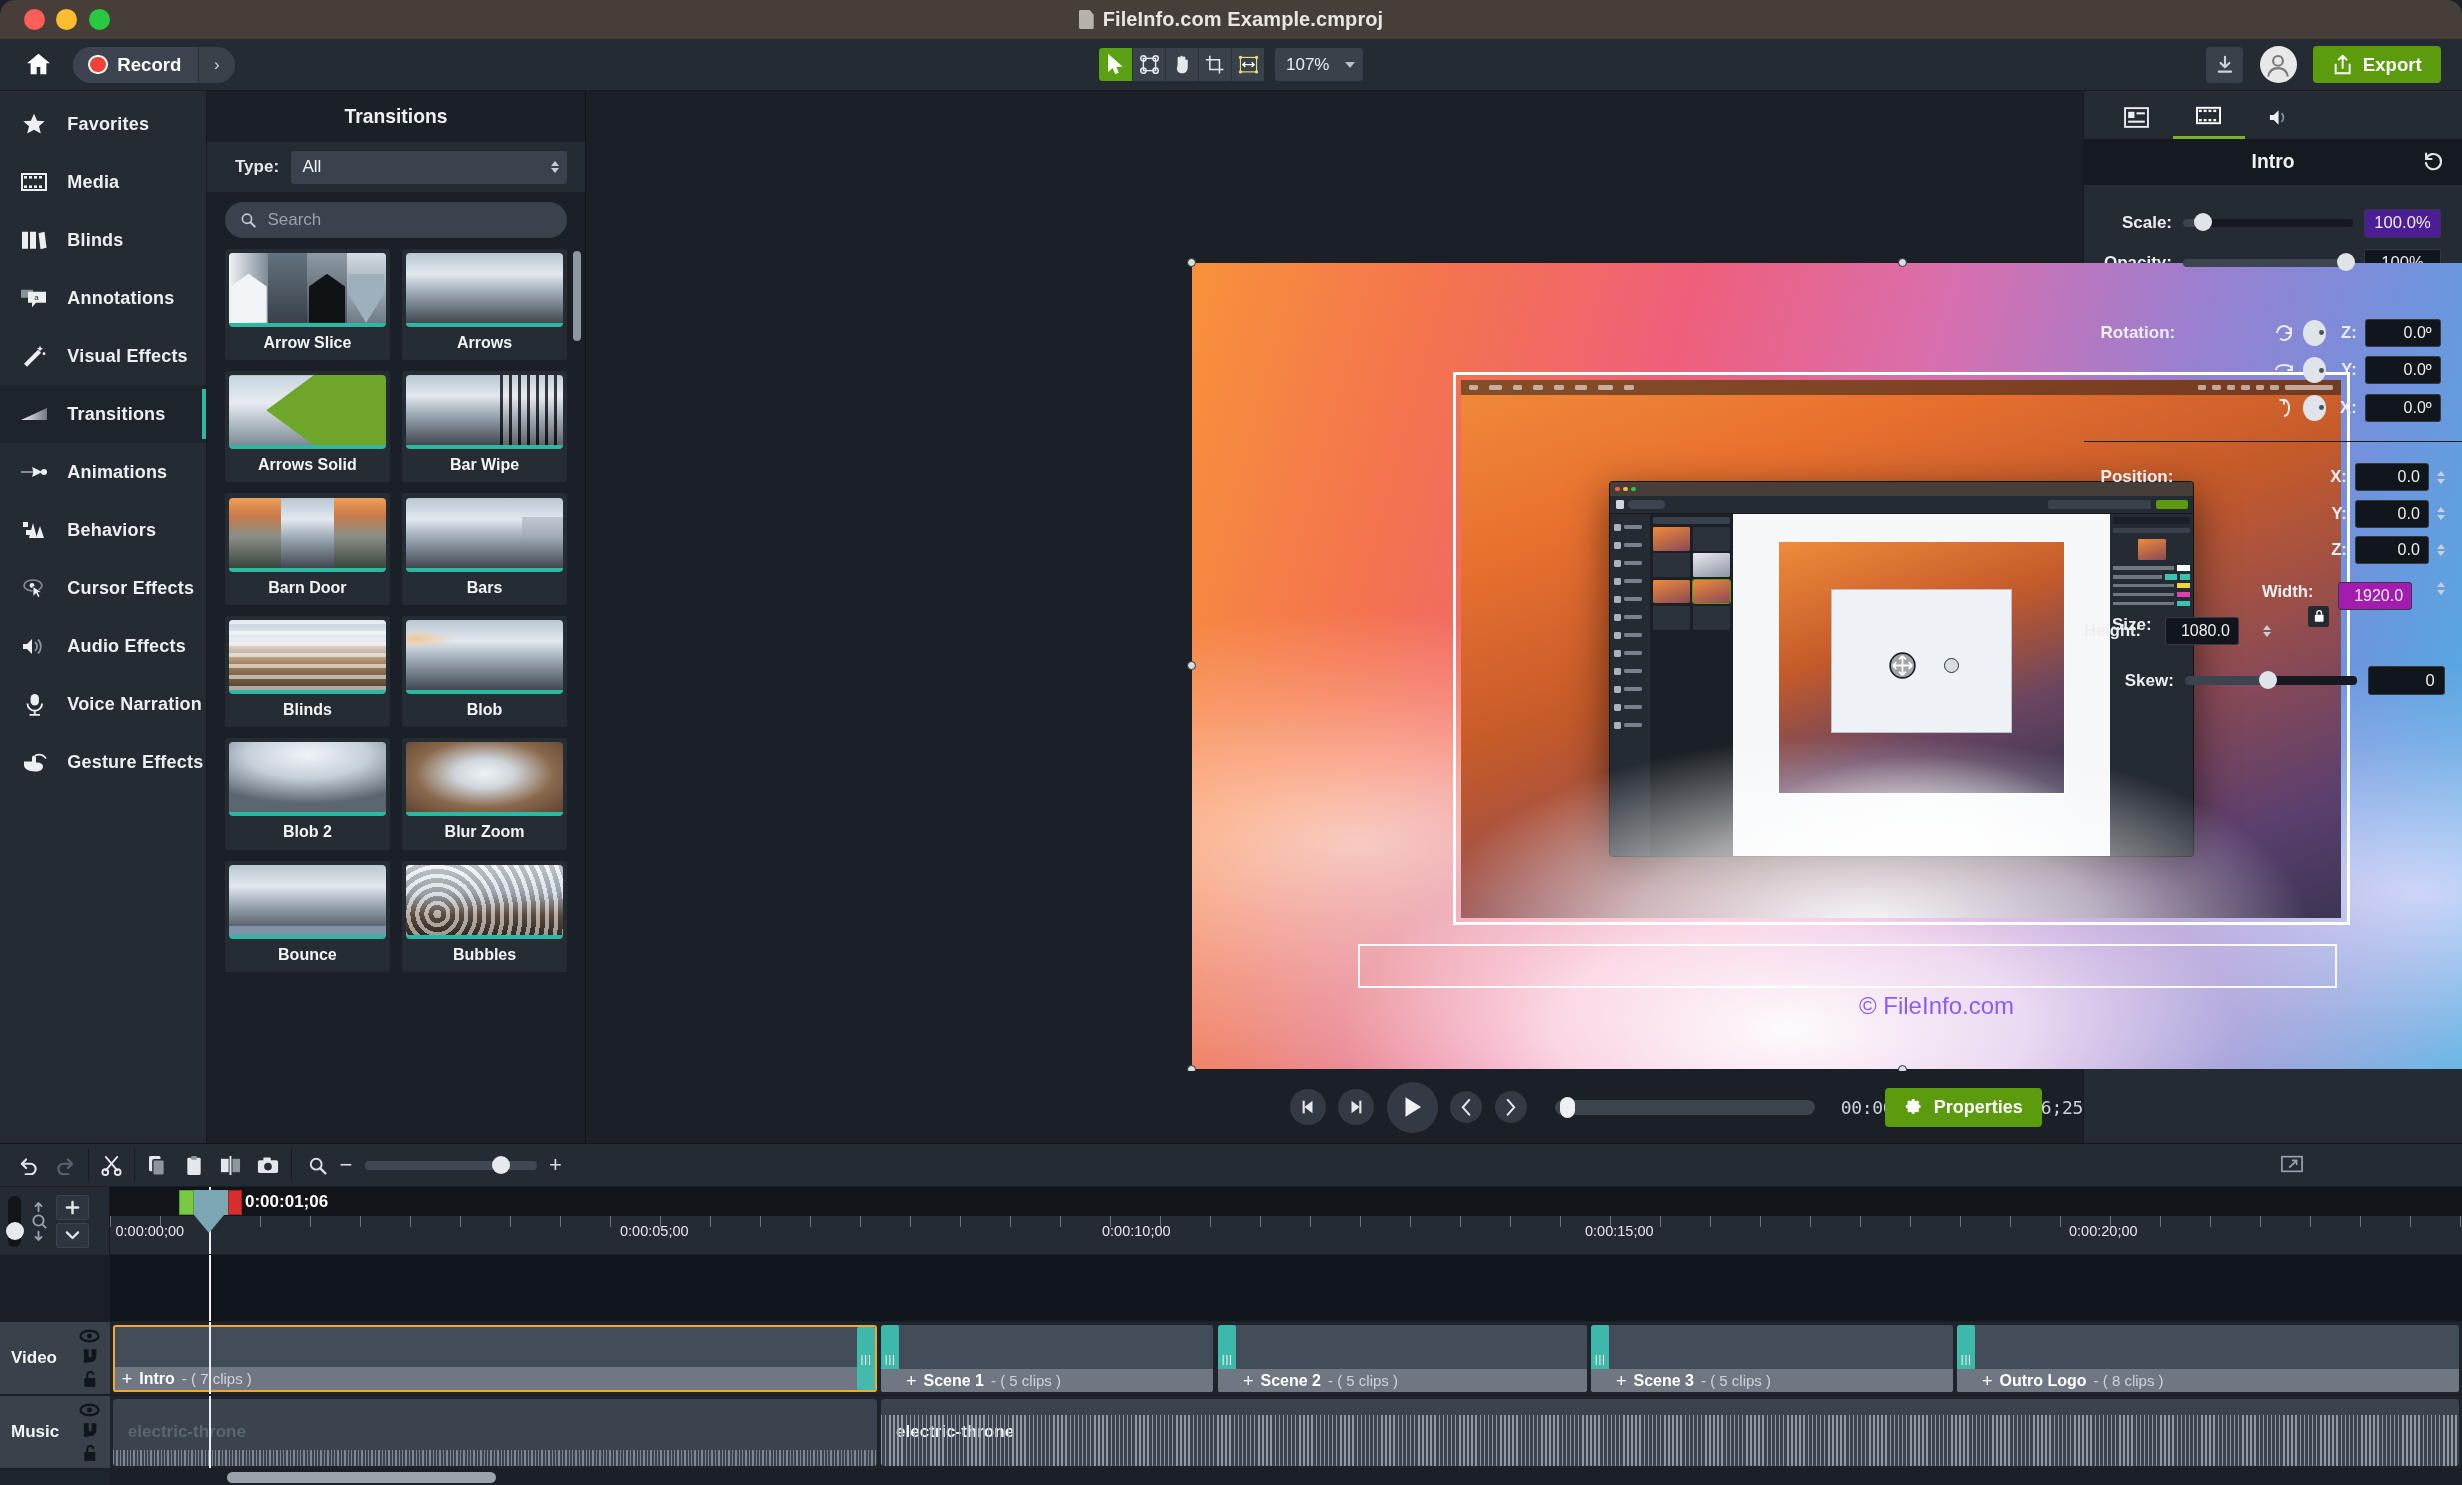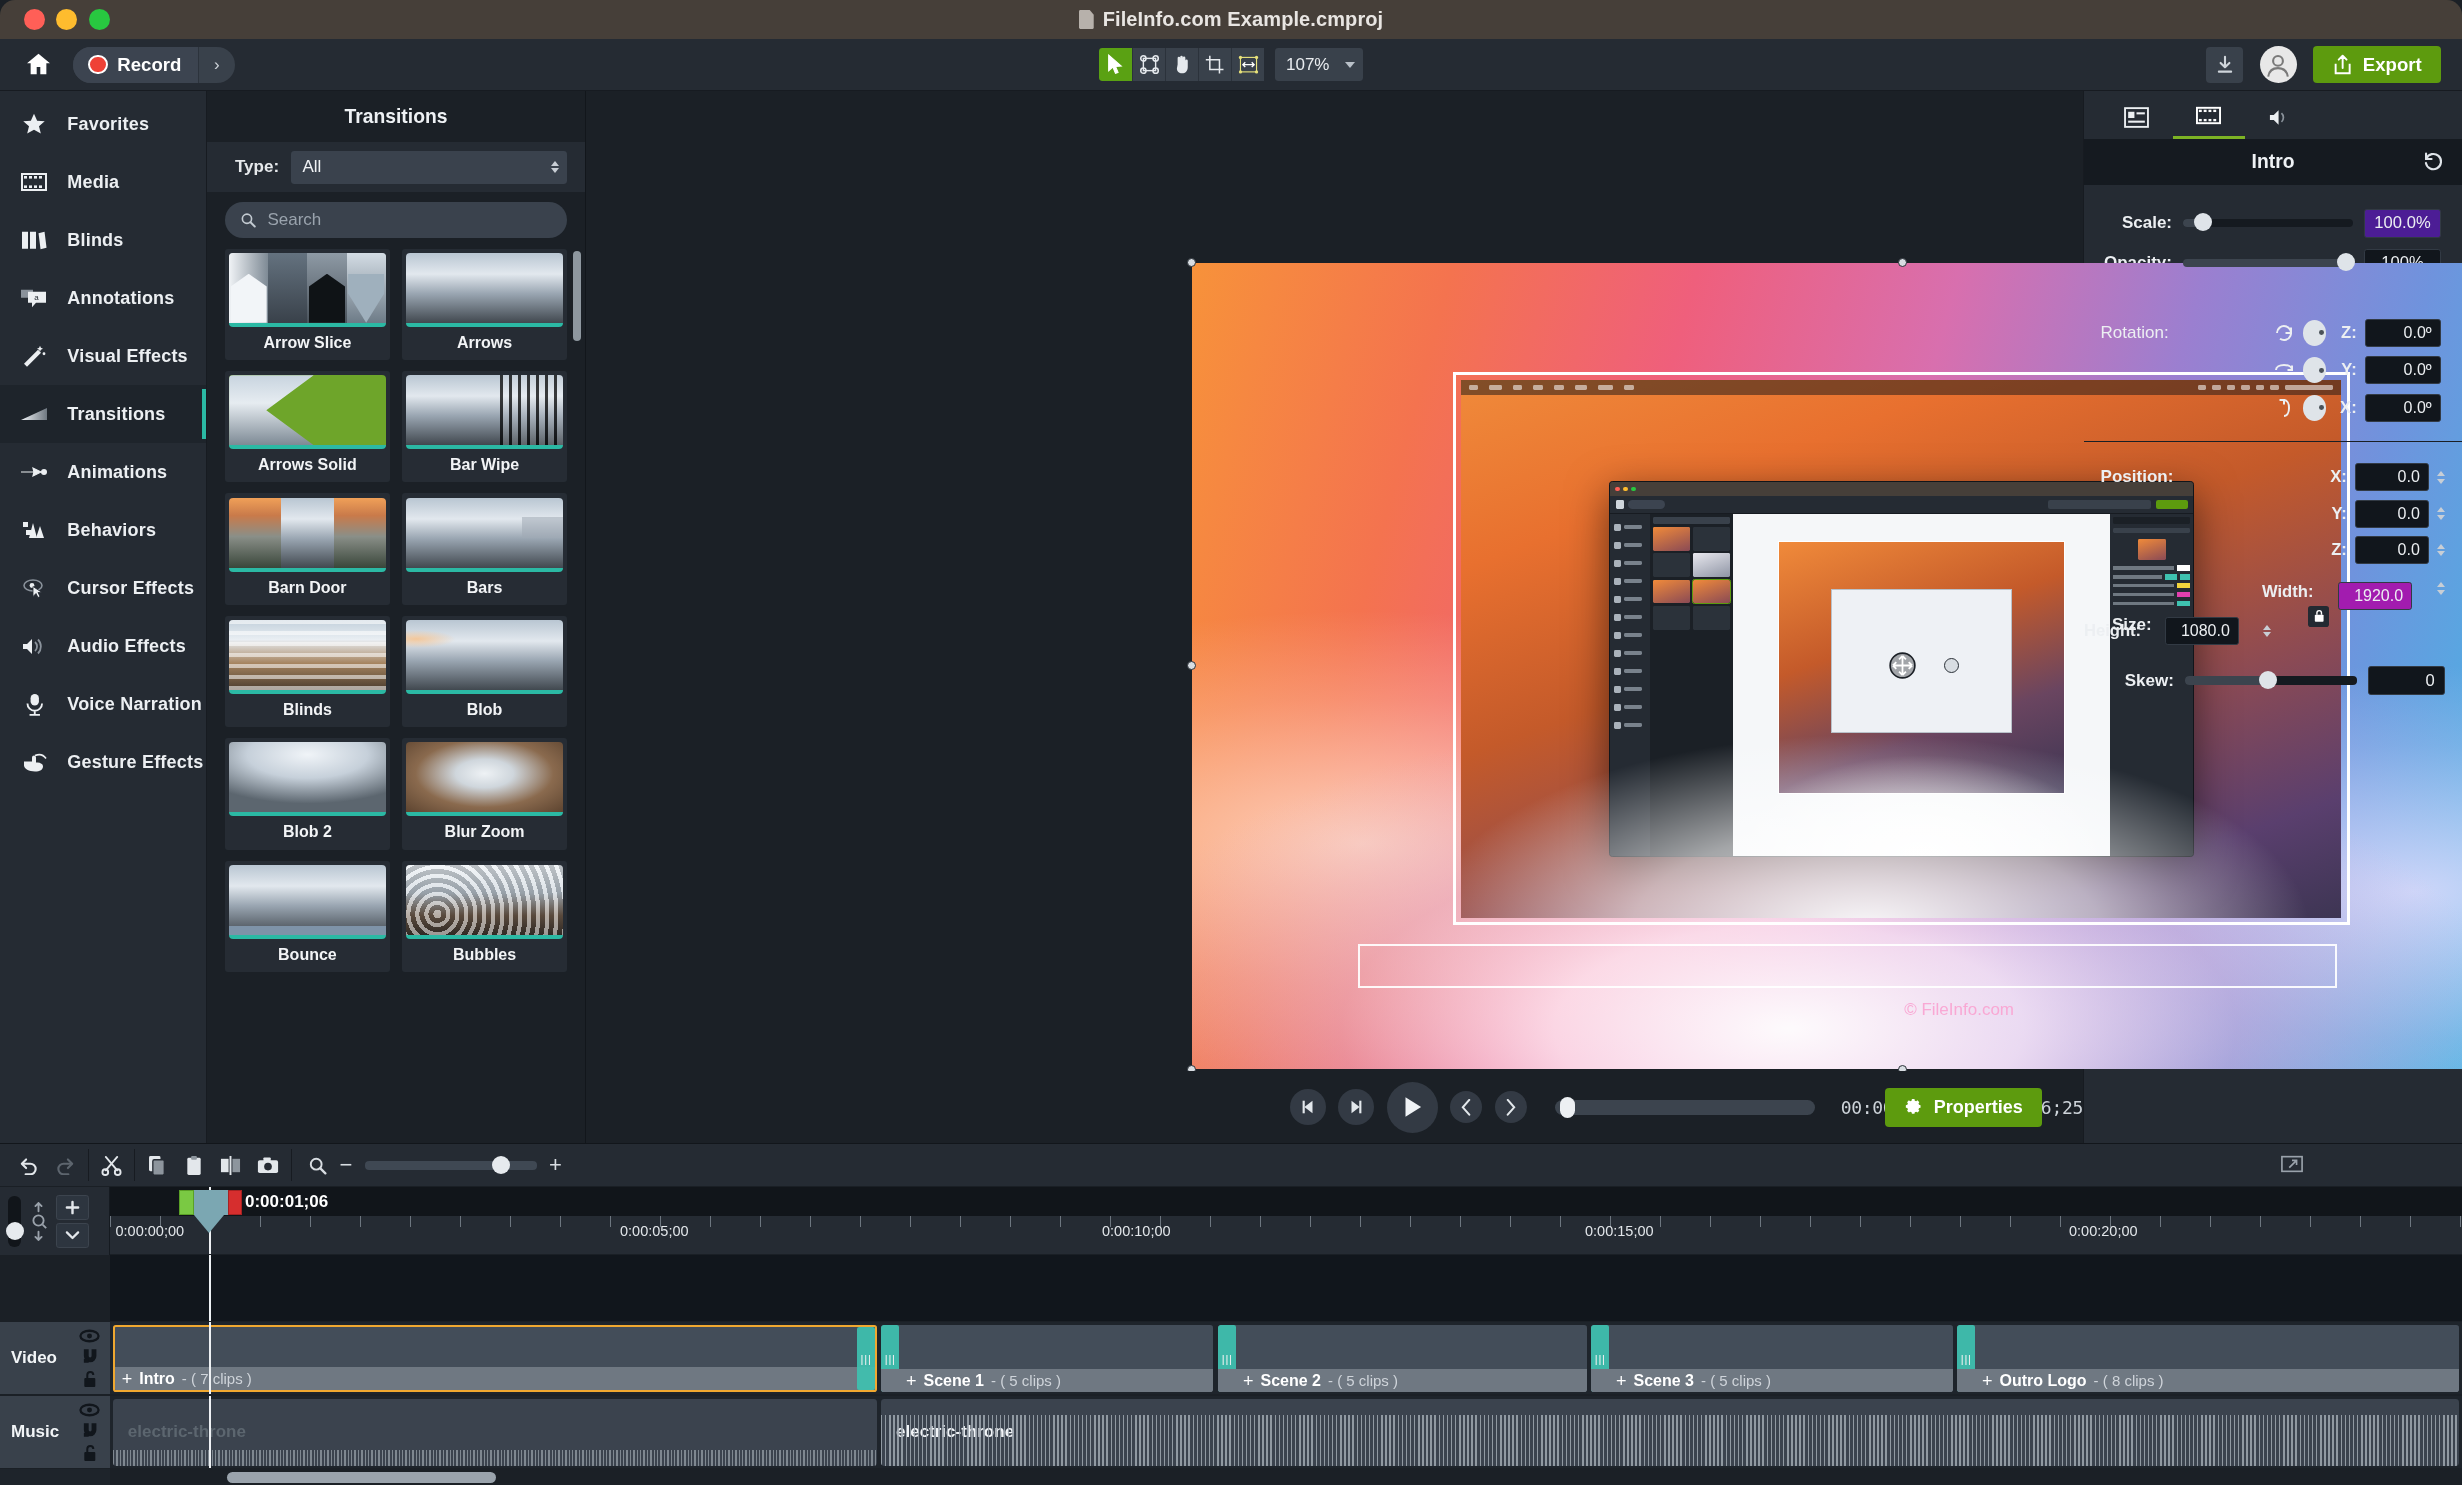--- a/index.html
+++ b/index.html
@@ -151,21 +151,21 @@
   .sw-main { display:flex; height: calc(100% - 32px); }
   .sw-rail { width: 40px; background:#252b33; padding-top:4.1px;}
   .sw-rail .r { height: 18px; display:flex; align-items:center; gap:3.4px; padding-left:4.1px; }
   .sw-rail .r i { width:7px;height:7px;background:#aab2bb;border-radius:1.4px;display:block;}
   .sw-rail .r u { display:block; width:18px;height:3.4px;background:#79828c;border-radius:1.4px;}
   .sw-panel { width: 83px; background:#1b2026; padding:2.8px; }
   .sw-canvas { flex:1; background:#f5f7f9; position:relative; }
   .sw-props { width: 83px; background:#252b33; padding:3.4px;}
   .sw-tl { height: 81px; background:#1e242b; }
 
-  .watermark { position: absolute; right: 69px; bottom: 51px; color: #f9a8d4; font-size: 17px; margin-top: 24px; }
+  .watermark { position: absolute; right: 69px; bottom: 51px; color: #8b5cf6; font-size: 24px; margin-top: 24px; }
 
   
   .transport { height: 72px; background: #1b2026; display: flex; align-items: center; gap: 0; flex: none; position: relative; }
   .tp-btns { display: flex; align-items: center; gap: 12.4px; margin-left: 704px; }
   .tp-c { border-radius: 50%; background: #333a44; display: flex; align-items: center; justify-content: center; }
   .tp-sm { width: 36px; height: 36px; }
   .tp-md { width: 32px; height: 32px; }
   .tp-lg { width: 51px; height: 51px; }
   .tp-track { margin-left: 28px; width: 455px; height: 15px; background: #3c444e; border-radius: 7.6px; position: relative; }
   .tp-knob { position: absolute; left: 5.5px; top: -2.8px; width: 15px; height: 21px; background: #edf0f3; border-radius: 7.6px; }
@@ -846,21 +846,21 @@
         <div style="display:flex;align-items:center;gap:11px">
           <span style="width:88px;text-align:right;color:#eceff2;font-size:17px;font-weight:bold">Opacity:</span>
           <div style="flex:1;height:8.3px;background:#3c444e;border-radius:4.1px;position:relative">
             <div style="position:absolute;left:calc(96% - 9px);top:-5.5px;width:18px;height:18px;border-radius:50%;background:#dfe4e9"></div>
           </div>
           <div style="width:77px;height:29px;background:#11161c;border:0.7px solid #323a44;border-radius:2.8px;display:flex;align-items:center;justify-content:center;color:#eceff2;font-size:16.6px">100%</div>
         </div>
       </div>
 
       <div style="padding:19.3px 21px 19.3px 0;border-bottom:0.7px solid #1a1f25;position:relative">
-        <span style="position:absolute;left:16.6px;top:23.5px;color:#eceff2;font-size:17px;font-weight:normal">Rotation:</span>
+        <span style="position:absolute;left:16.6px;top:23.5px;color:#eceff2;font-size:17px;font-weight:bold">Rotation:</span>
 
         <div style="display:flex;align-items:center;justify-content:flex-end;gap:8.3px;margin-bottom:9.7px">
           <svg width="22" height="22" viewBox="0 0 22 22">
               <path d="M4 11a7 7 0 1 1 3 5.8" fill="none" stroke="#eceff2" stroke-width="2"></path>
               <path d="M18 5.5V11h-5.5" fill="none" stroke="#eceff2" stroke-width="2"></path>
             </svg>
           <span style="width:23.5px;height:26px;border-radius:50%;background:#dfe4e9;position:relative;display:block">
               <i style="position:absolute;right:2.8px;top:10.3px;width:4.8px;height:4.8px;border-radius:50%;background:#4a5158;display:block"></i>
             </span>
           <span style="color:#eceff2;font-size:16.6px;font-weight:bold;width:22px;text-align:right">Z:</span>

